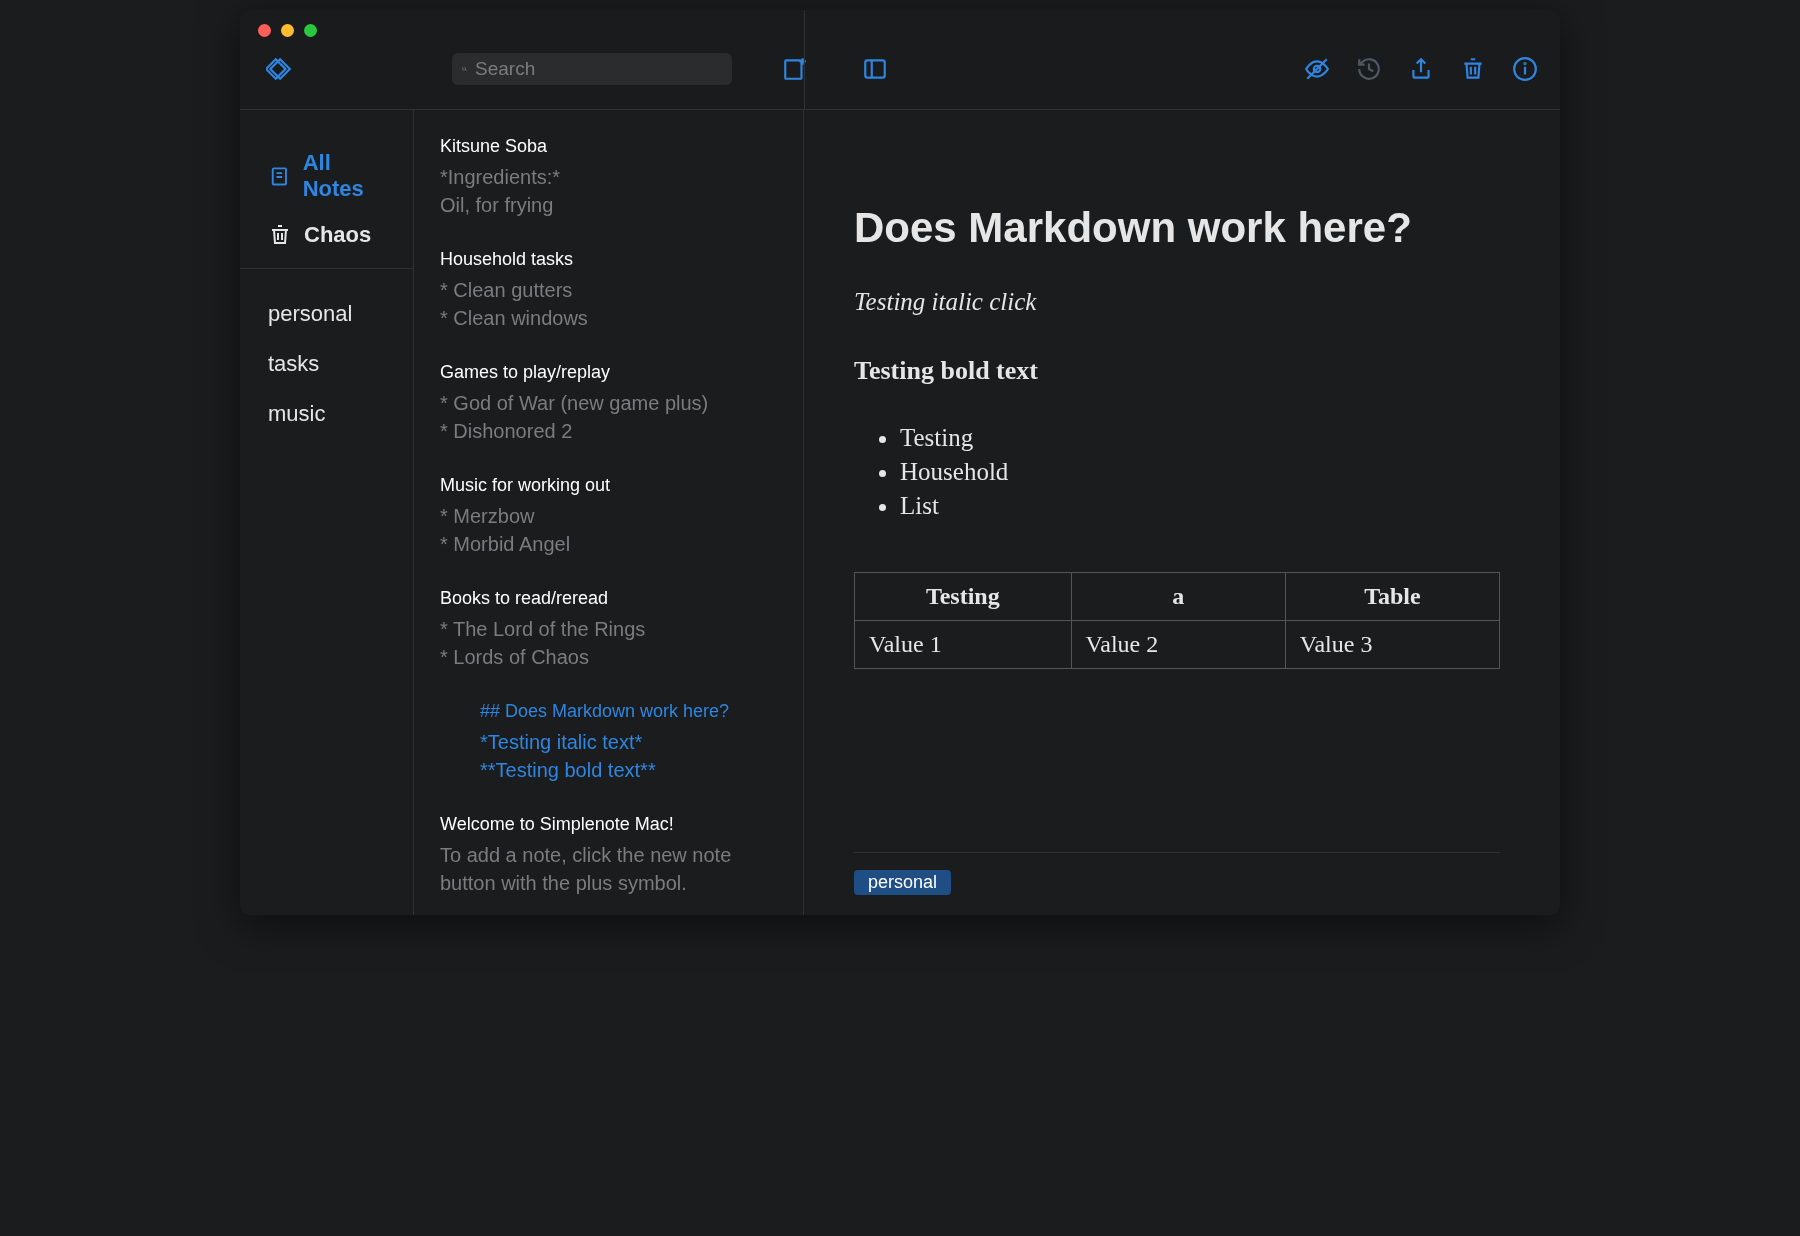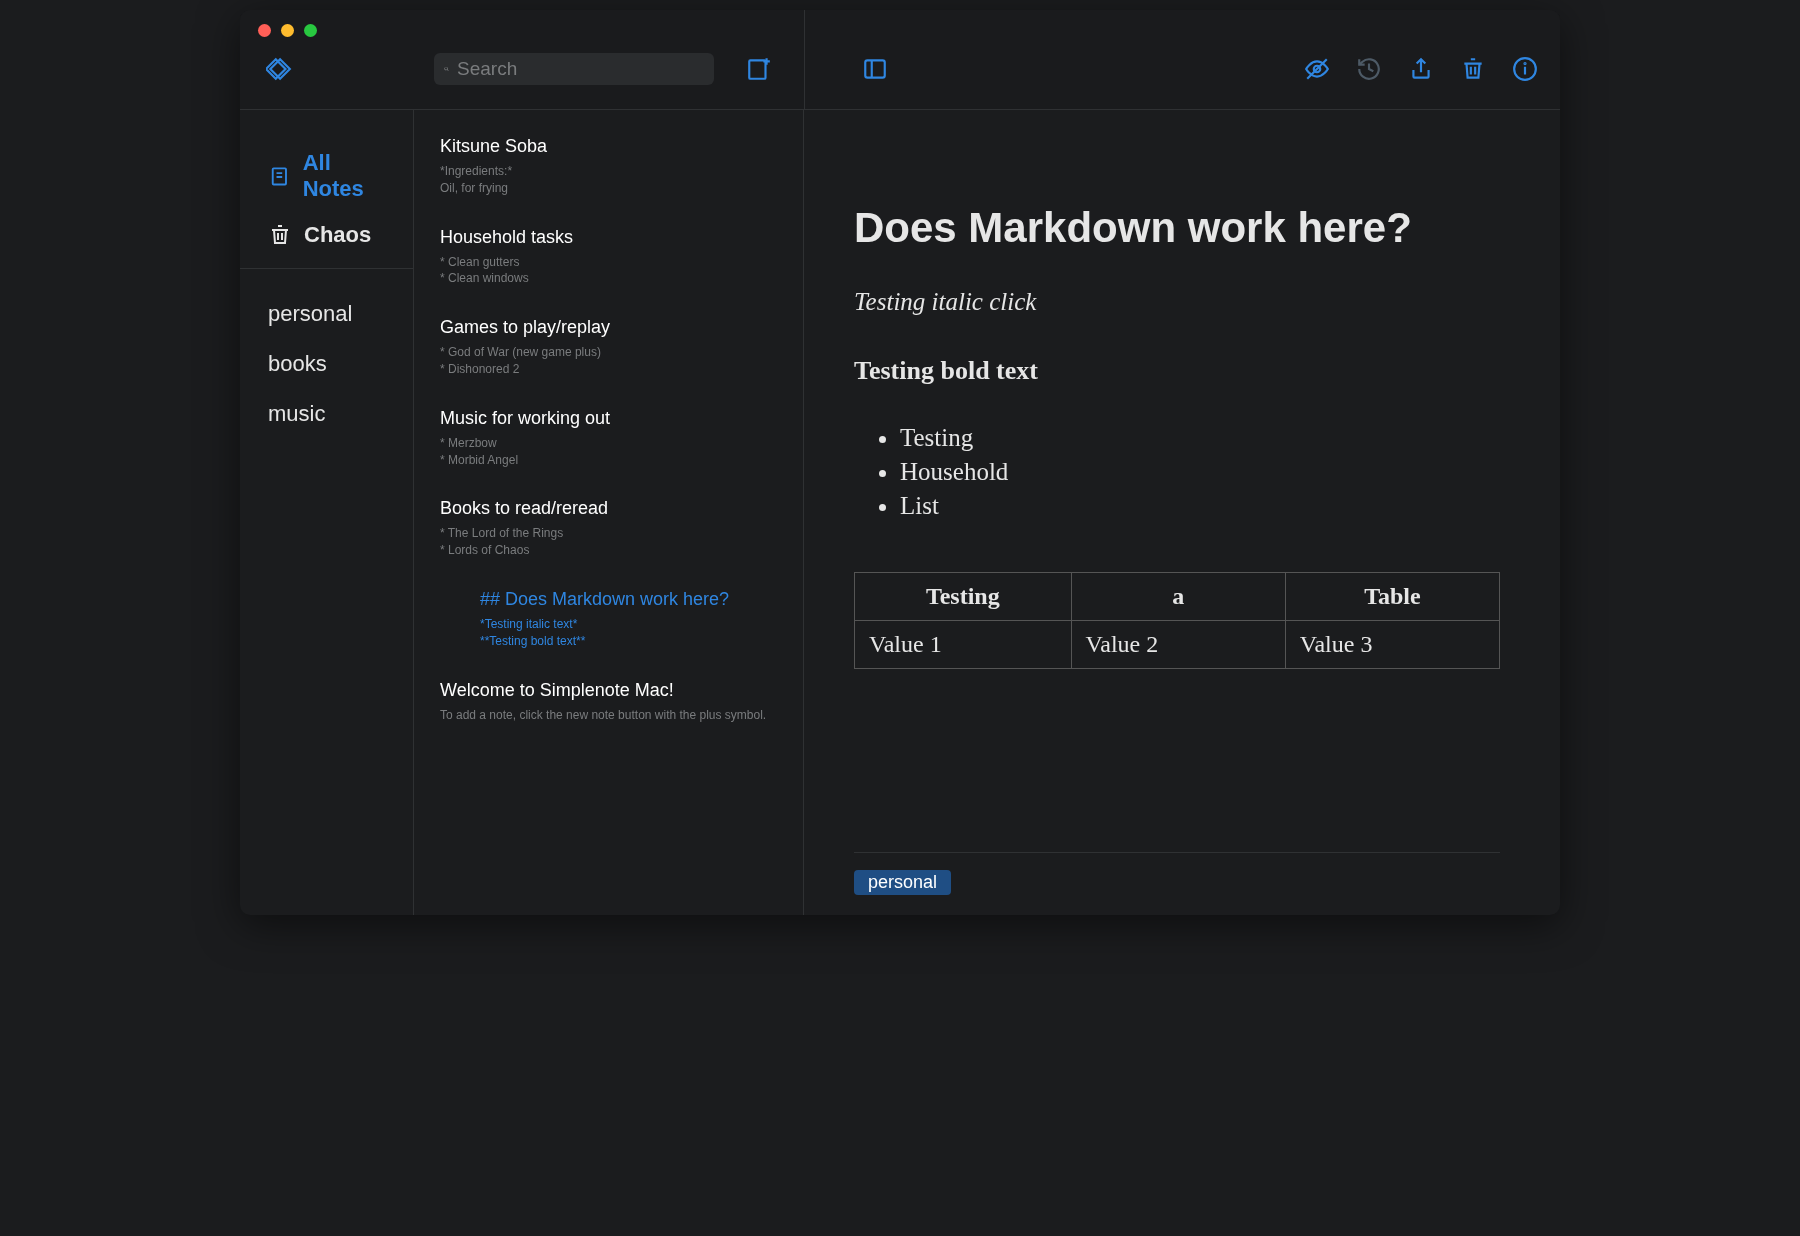--- a/index.html
+++ b/index.html
@@ -55,21 +55,21 @@
     width: 13px; height: 13px; border-radius: 50%;
   }
   .tl.red { background: #ff5f57; }
   .tl.yellow { background: #febc2e; }
   .tl.green { background: #28c840; }
 
   .toolbar-left {
     width: 560px;
     display: flex;
     align-items: center;
-    gap: 0;
+    gap: 18px;
     padding-top: 18px;
     padding-left: 4px;
   }
   .icon-btn {
     width: 30px; height: 30px;
     display: inline-flex;
     align-items: center; justify-content: center;
     cursor: pointer;
     color: var(--fg-dim);
   }
@@ -165,21 +165,21 @@
   .note-item {
     padding: 0 0 30px 0;
     cursor: pointer;
   }
   .note-item .title {
     font-size: 18px;
     color: #fff;
     margin-bottom: 6px;
   }
   .note-item .preview {
-    font-size: 12px;
+    font-size: 20px;
     color: var(--fg-dimmer);
     line-height: 1.4;
     white-space: pre-line;
   }
   .note-item.selected .title,
   .note-item.selected .preview {
     color: var(--accent);
     margin-left: 40px;
   }
 
@@ -337,21 +337,21 @@
           <path d="M4 7h16"></path>
             <path d="M10 3h4"></path>
             <path d="M6 7l1 13h10l1-13"></path>
           <line x1="10" y1="10" x2="10" y2="17"></line>
             <line x1="14" y1="10" x2="14" y2="17"></line>
         </svg>
         <span>Chaos</span>
       </div>
       <div class="sep"></div>
       <div class="tag-item">personal</div>
-      <div class="tag-item">books</div>
+      <div class="tag-item">tasks</div>
       <div class="tag-item">music</div>
     </div>
 
     <div class="notelist">
       <div class="note-item">
         <div class="title">Kitsune Soba</div>
         <div class="preview">*Ingredients:*
 Oil, for frying</div>
       </div>
       <div class="note-item">

